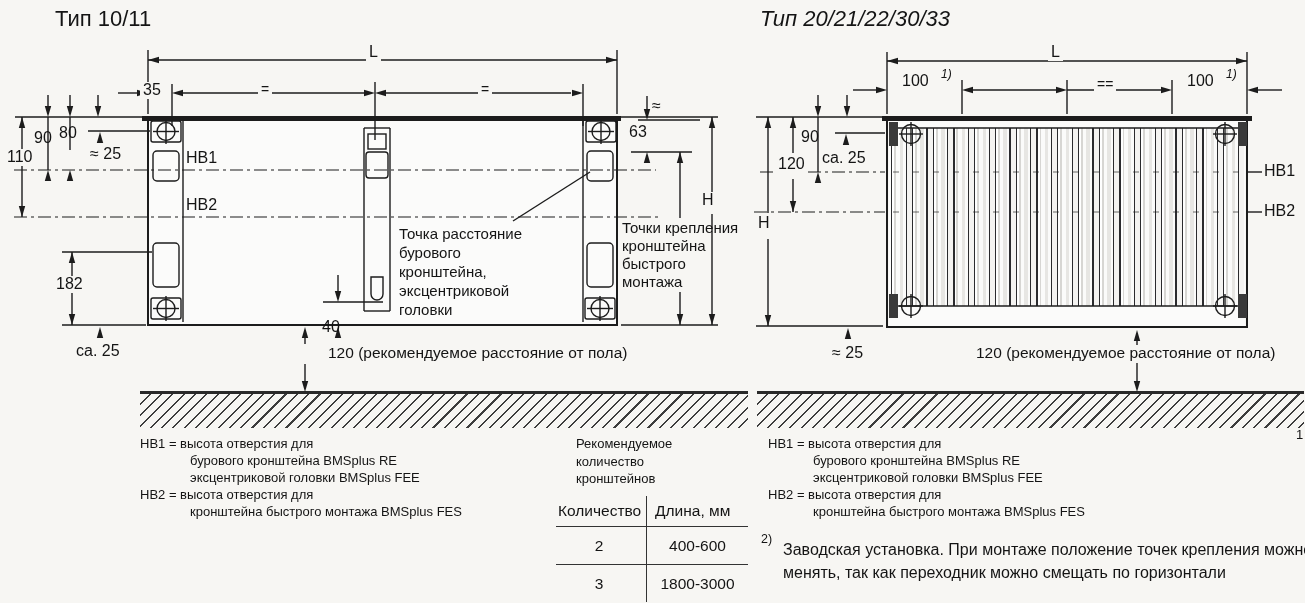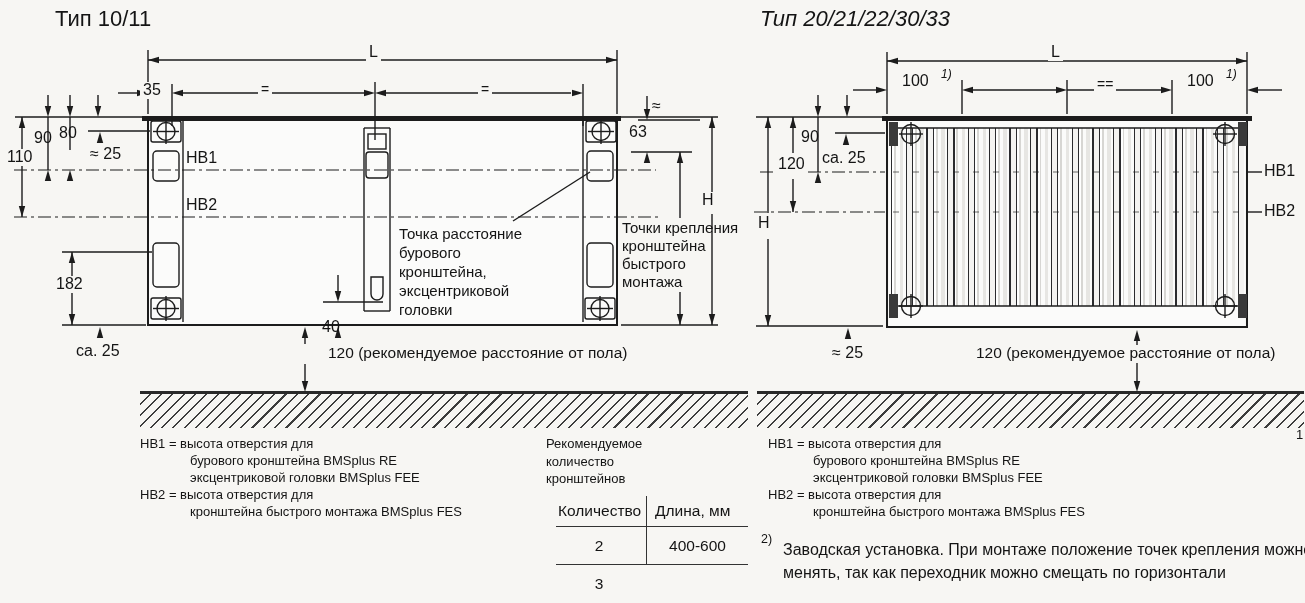--- a/index.html
+++ b/index.html
@@ -294,36 +294,37 @@
   <div class="L s155 lab2" style="left:976px;top:345px;">120 (рекомендуемое расстояние от пола)</div>
 
   <div class="legend lab2" style="left:140px;top:435px;">
     <div class="ln">HB1 = высота отверстия для</div>
     <div class="ln ind">бурового кронштейна BMSplus RE</div>
     <div class="ln ind">эксцентриковой головки BMSplus FEE</div>
     <div class="ln">HB2 = высота отверстия для</div>
     <div class="ln ind">кронштейна быстрого монтажа BMSplus FES</div>
   </div>
 
-  <div class="legend lab2" style="left:546px;top:435px;line-height:17.5px;">
+  <div class="legend lab2" style="left:576px;top:435px;line-height:17.5px;">
     <div class="ln">Рекомендуемое</div>
     <div class="ln">количество</div>
     <div class="ln">кронштейнов</div>
   </div>
   <div id="tbl">
     <div class="tr bb">
       <div class="td c1">Количество</div>
       <div class="td c2">Длина, мм</div>
     </div>
     <div class="tr bb rw">
       <div class="td c1">2</div>
       <div class="td c2">400-600</div>
     </div>
     <div class="tr rw">
       <div class="td c1">3</div>
+      <div class="td c2">1800-3000</div>
     </div>
   </div>
 
   <div class="legend legend-r lab2" style="left:768px;top:435px;">
     <div class="ln">HB1 = высота отверстия для</div>
     <div class="ln ind">бурового кронштейна BMSplus RE</div>
     <div class="ln ind">эксцентриковой головки BMSplus FEE</div>
     <div class="ln">HB2 = высота отверстия для</div>
     <div class="ln ind">кронштейна быстрого монтажа BMSplus FES</div>
   </div>

